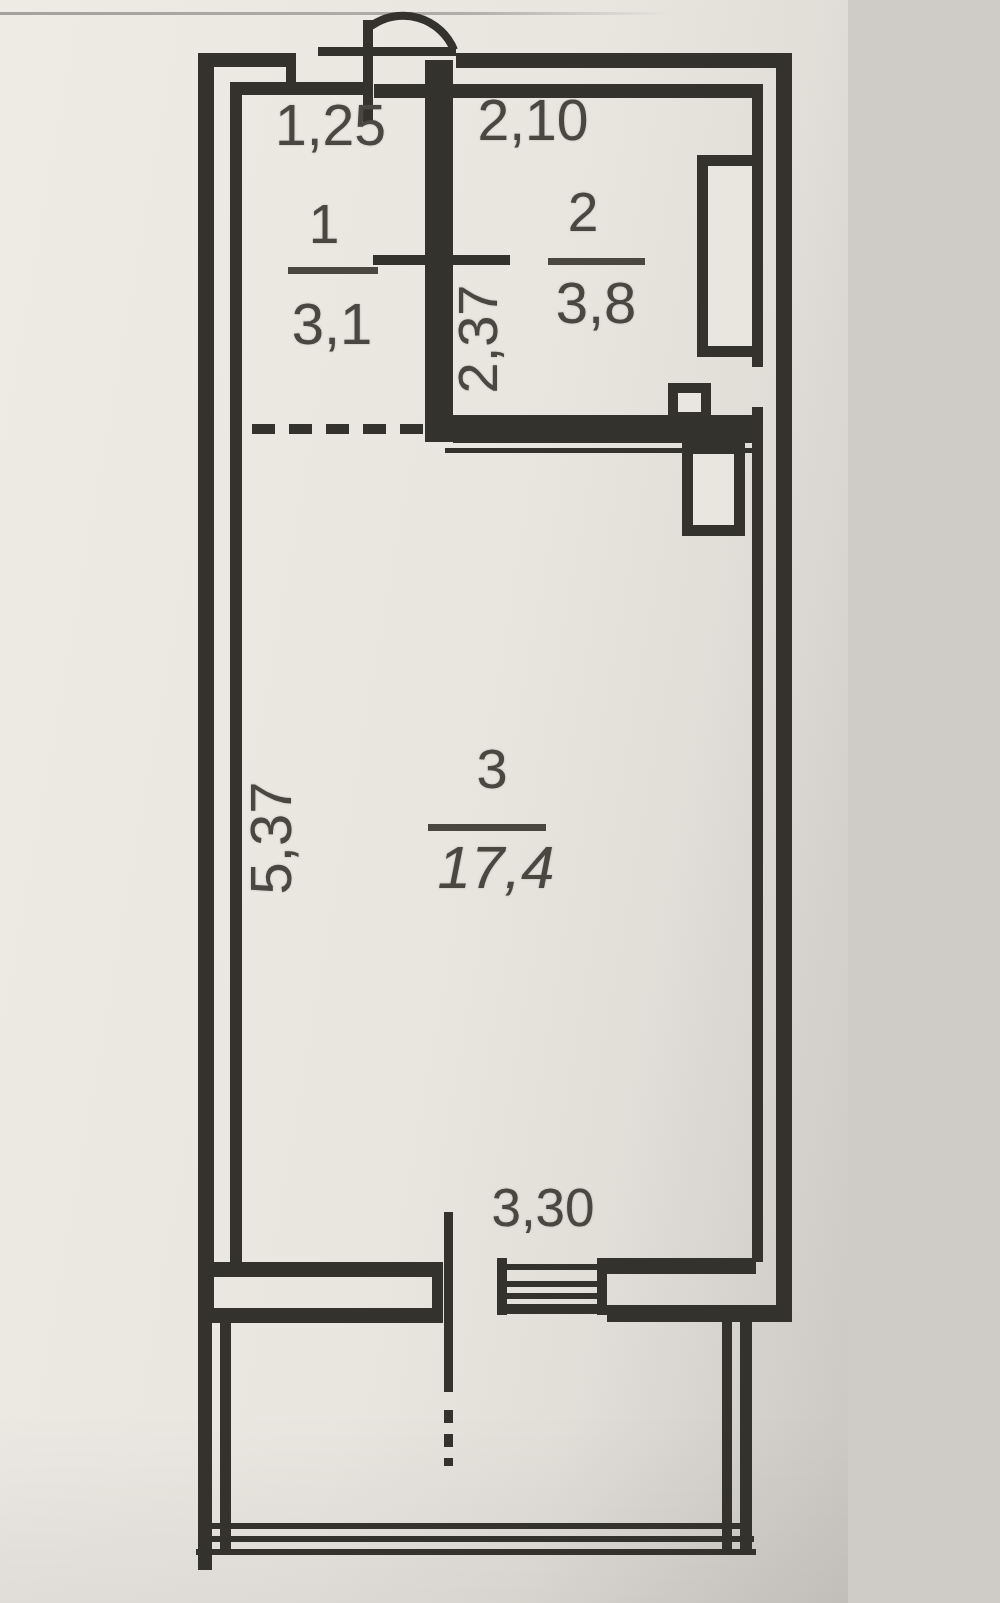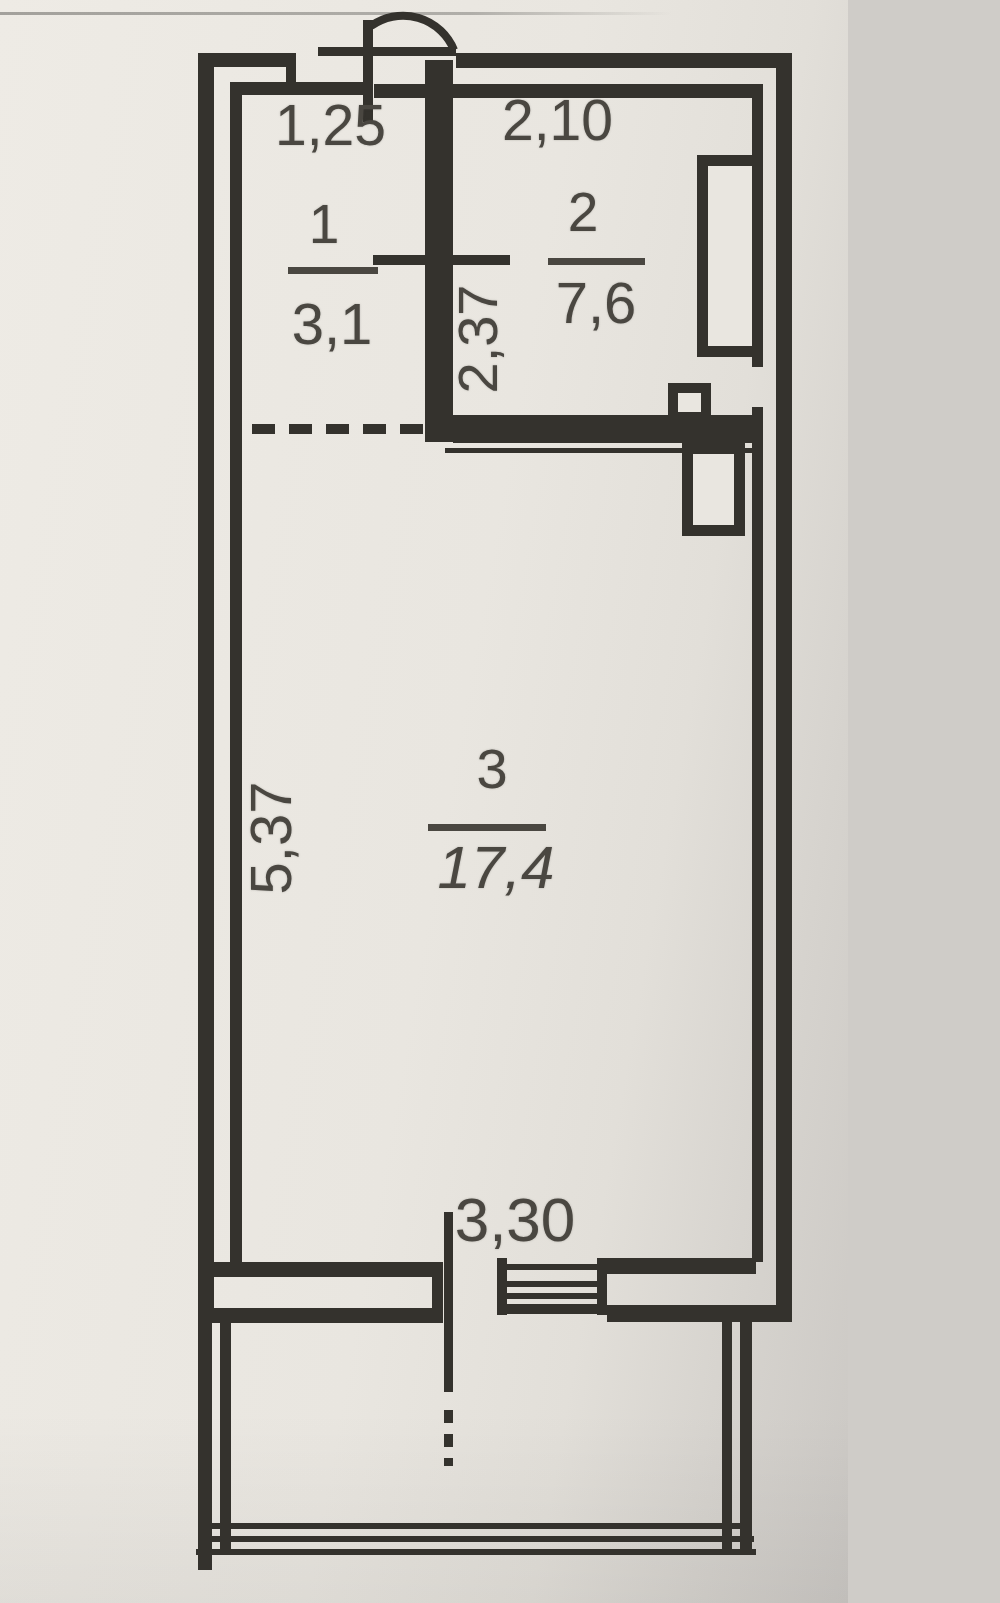--- a/index.html
+++ b/index.html
@@ -90,30 +90,30 @@
 
   <div class="ink" style="left:198px;top:1323px;width:14px;height:247px;"></div>
   <div class="ink" style="left:220px;top:1323px;width:11px;height:232px;"></div>
   <div class="ink" style="left:722px;top:1318px;width:10px;height:237px;"></div>
   <div class="ink" style="left:740px;top:1318px;width:12px;height:237px;"></div>
   <div class="ink" style="left:200px;top:1523px;width:552px;height:6px;"></div>
   <div class="ink" style="left:198px;top:1536px;width:556px;height:6px;"></div>
   <div class="ink" style="left:196px;top:1549px;width:560px;height:6px;"></div>
 
   <div class="lbl" style="left:258px;top:97px;width:145px;font-size:57px;">1,25</div>
-  <div class="lbl" style="left:453px;top:92px;width:160px;font-size:57px;text-align:right;">2,10</div>
+  <div class="lbl" style="left:453px;top:92px;width:160px;font-size:57px;">2,10</div>
   <div class="lbl vert" style="left:403px;top:311px;width:150px;font-size:56px;">2,37</div>
   <div class="lbl vert" style="left:191px;top:809px;width:160px;font-size:58px;">5,37</div>
-  <div class="lbl" style="left:432px;top:1181px;width:166px;font-size:62px;margin-top:8px;">3,30</div>
+  <div class="lbl" style="left:460px;top:1181px;width:166px;font-size:53px;">3,30</div>
 
   <div class="lbl" style="left:294px;top:197px;width:60px;font-size:55px;">1</div>
   <div class="ink" style="left:288px;top:267px;width:90px;height:7px;background:var(--text);"></div>
   <div class="lbl" style="left:282px;top:295px;width:100px;font-size:58px;">3,1</div>
 
   <div class="lbl" style="left:553px;top:185px;width:60px;font-size:55px;">2</div>
   <div class="ink" style="left:548px;top:258px;width:97px;height:7px;background:var(--text);"></div>
-  <div class="lbl" style="left:546px;top:274px;width:100px;font-size:58px;">7,6</div>
+  <div class="lbl" style="left:546px;top:274px;width:100px;font-size:58px;">3,8</div>
 
   <div class="lbl" style="left:462px;top:741px;width:60px;font-size:56px;">3</div>
   <div class="ink" style="left:428px;top:824px;width:118px;height:7px;background:var(--text);"></div>
   <div class="lbl" style="left:426px;top:838px;width:140px;font-size:60px;font-style:italic;">17,4</div>
 
 </div>
 
 </body></html>

